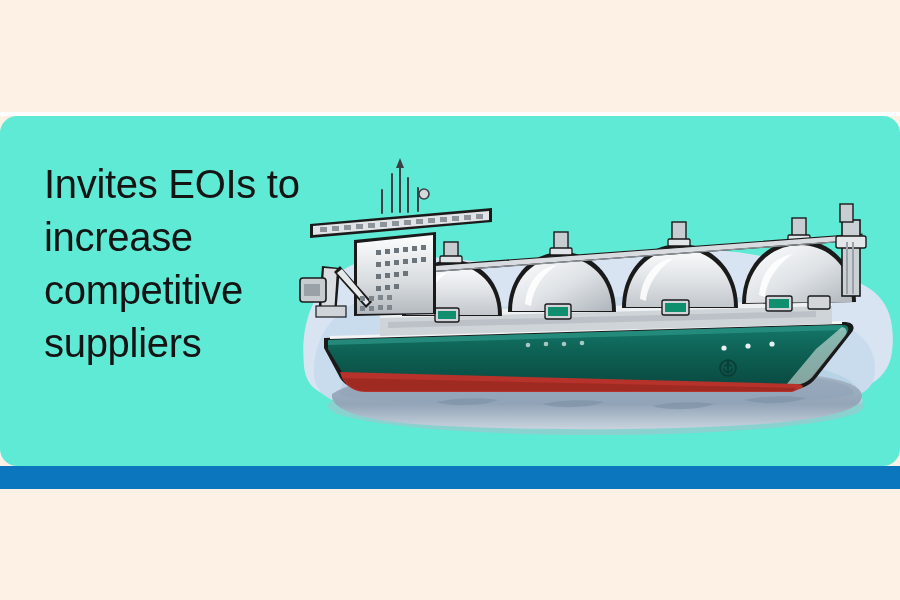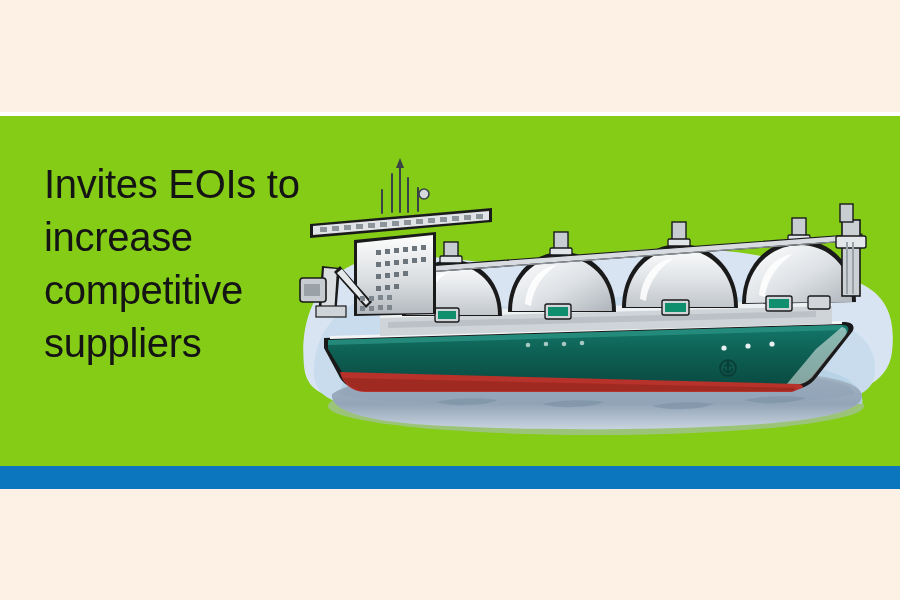--- a/index.html
+++ b/index.html
@@ -24,22 +24,23 @@
   .band-white-sep {
     position: absolute;
     left: 0; top: 112px;
     width: 900px; height: 4px;
     background: #FFFFFF;
   }
   .panel-main {
     position: absolute;
     left: 0; top: 116px;
     width: 900px; height: 350px;
-    background: #84cc16;
+    background: #5eead4;
     overflow: hidden;
+    border-radius: 17px;
   }
   .band-blue {
     position: absolute;
     left: 0; top: 466px;
     width: 900px; height: 23px;
     background: #0B76BD;
   }
   .band-cream-bottom {
     position: absolute;
     left: 0; top: 489px;

